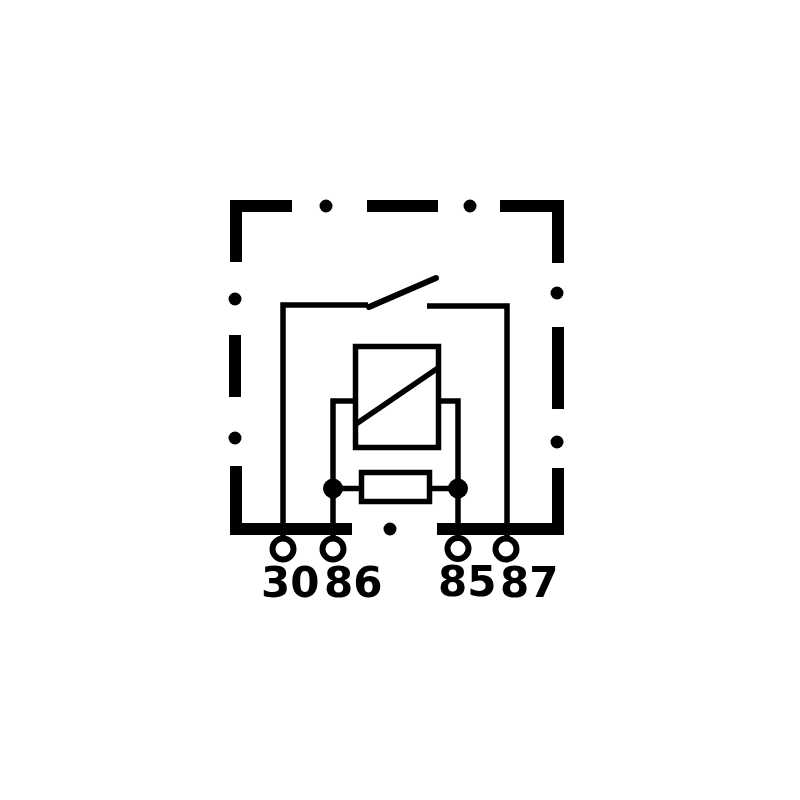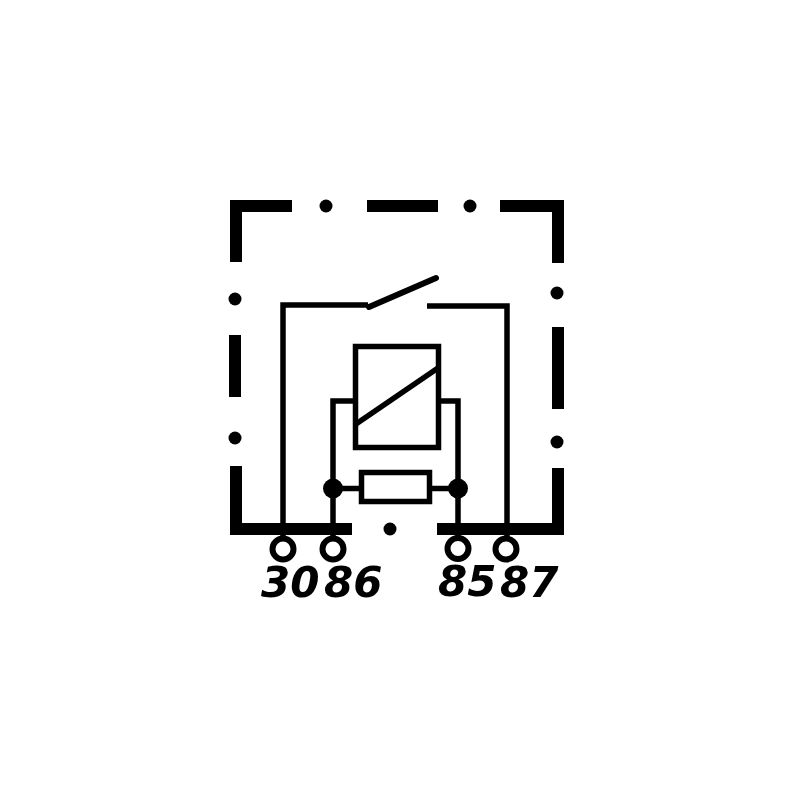--- a/index.html
+++ b/index.html
@@ -8,21 +8,20 @@
     width: 800px;
     height: 800px;
     background: #ffffff;
     overflow: hidden;
   }
   .canvas {
     position: relative;
     width: 800px;
     height: 800px;
     background: #ffffff;
-    font-style: italic;
   }
   svg {
     position: absolute;
     left: 0;
     top: 0;
   }
   .terminal-label {
     font-family: "DejaVu Sans", sans-serif;
     font-weight: 700;
     font-size: 42px;

